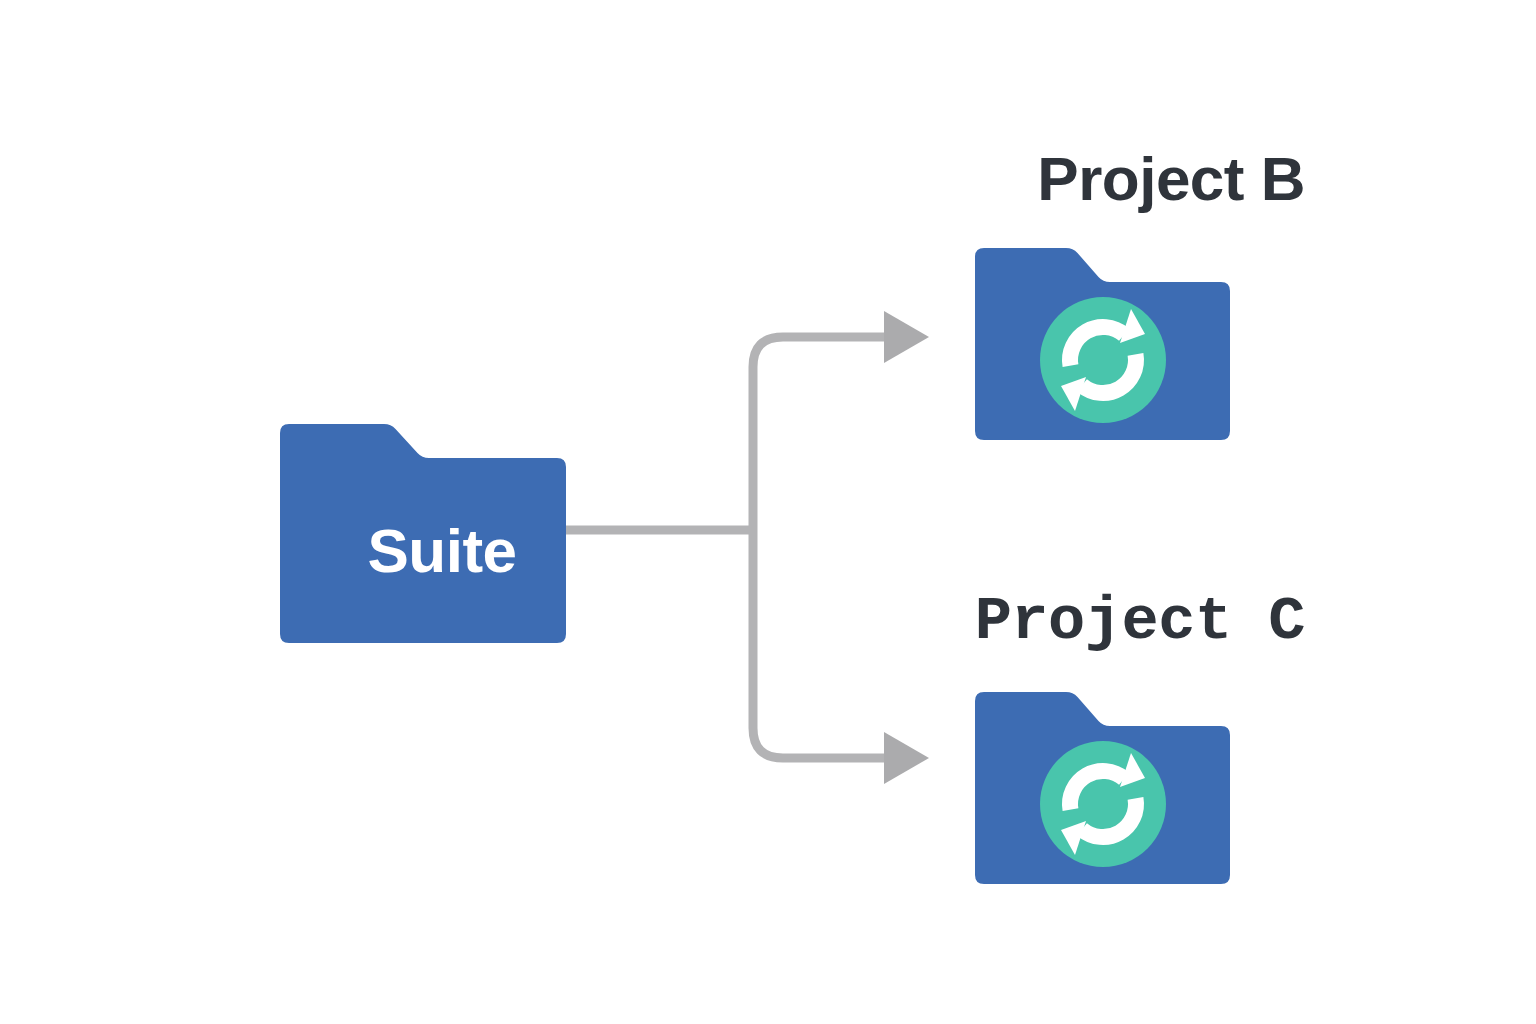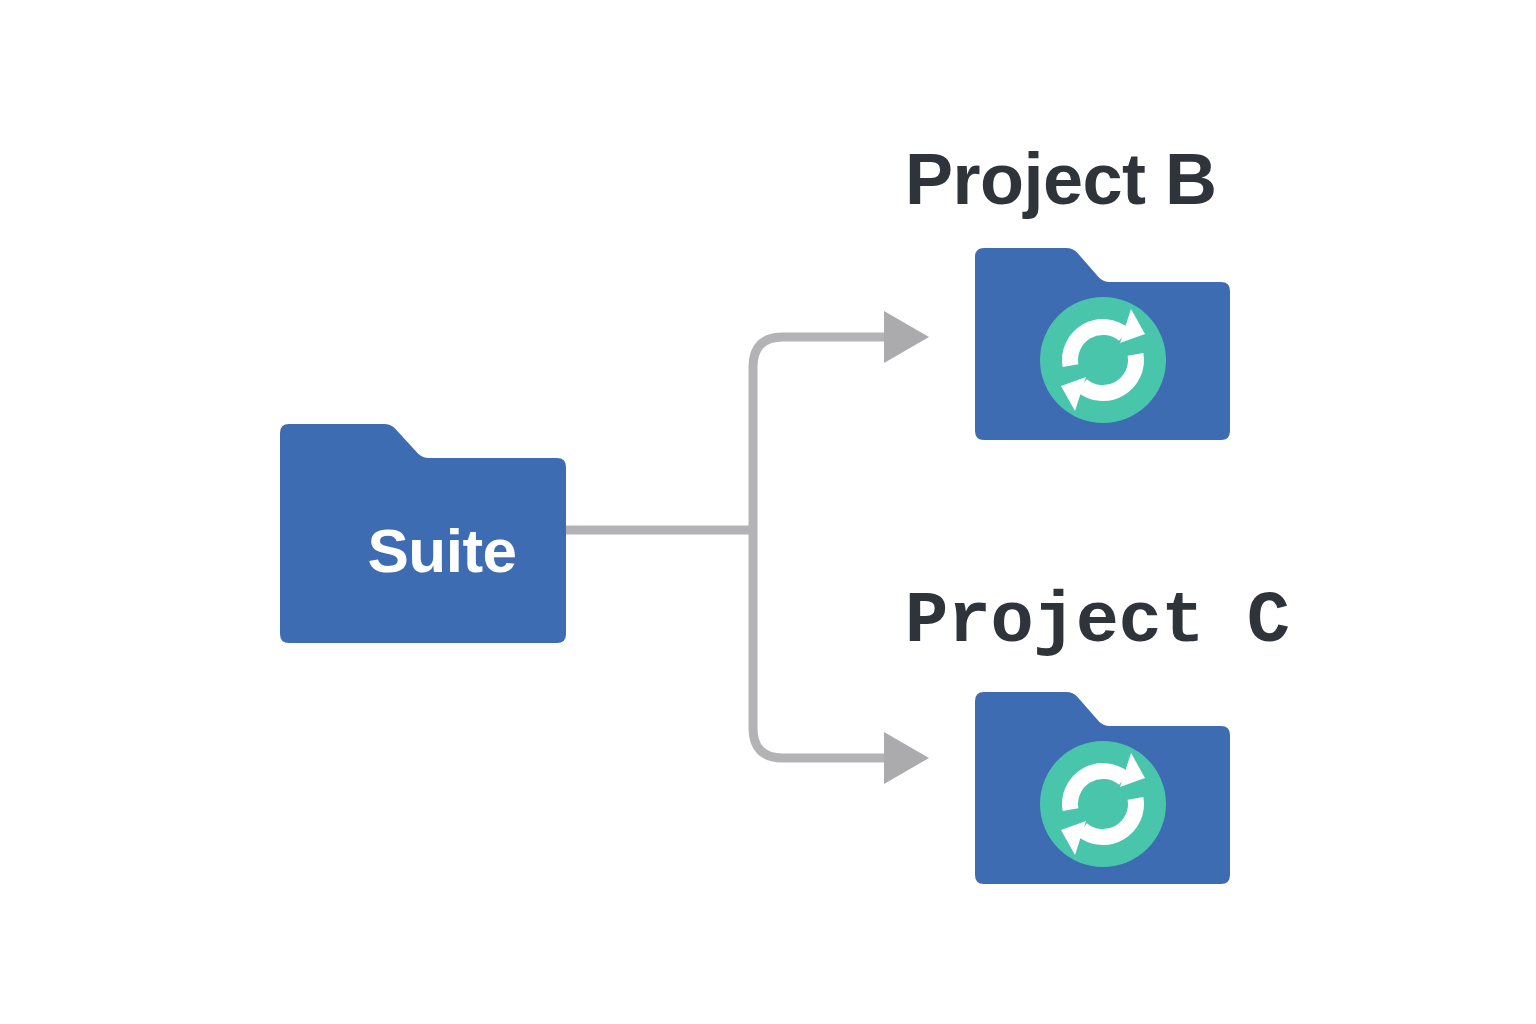--- a/index.html
+++ b/index.html
@@ -39,23 +39,23 @@
     color: #FFFFFF;
     font-size: 62px;
     font-weight: 700;
     letter-spacing: -0.5px;
     user-select: none;
   }
   .project-label {
     position: absolute;
     width: 400px;
     line-height: 66px;
-    text-align: left;
+    text-align: right;
     color: #2F343B;
-    font-size: 72px;
+    font-size: 62px;
     font-weight: 600;
     letter-spacing: -0.5px;
     white-space: nowrap;
     user-select: none;
   }
   #project-b-label { left: 905px; top: 146px; }
   #project-c-label { left: 905px; top: 589px; font-family: Liberation Mono, monospace; }
 </style>
 </head>
 <body>

